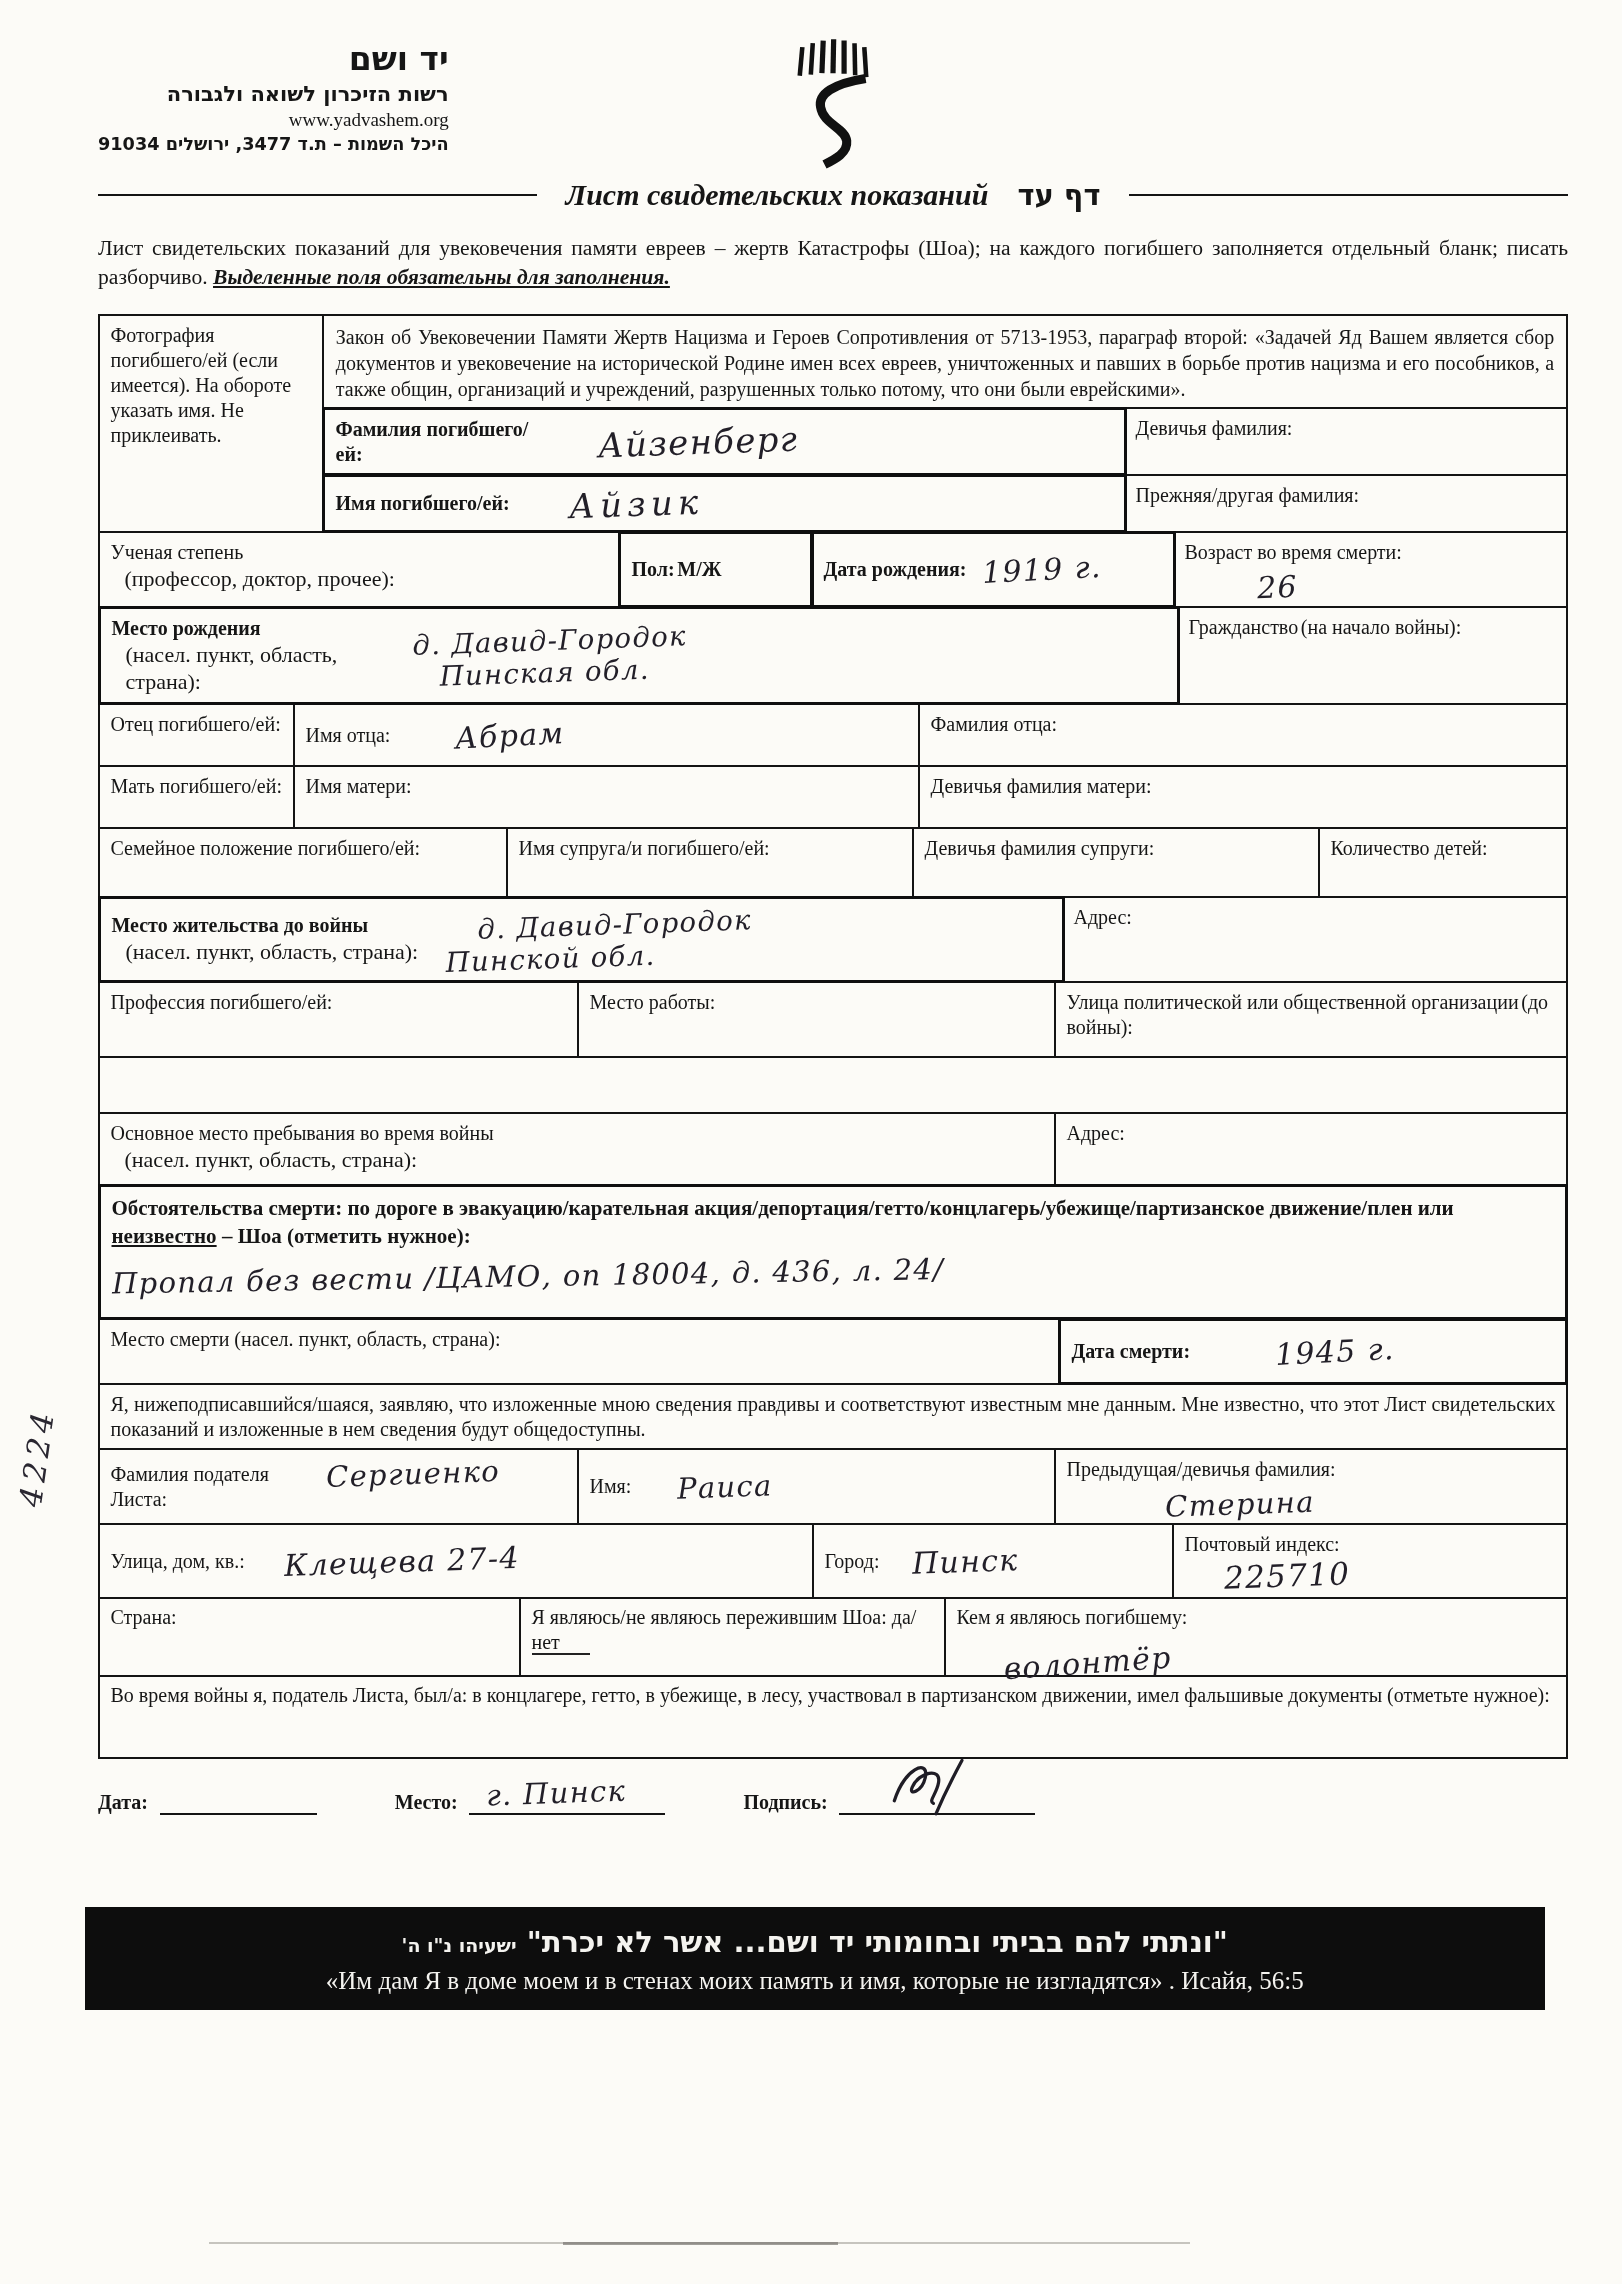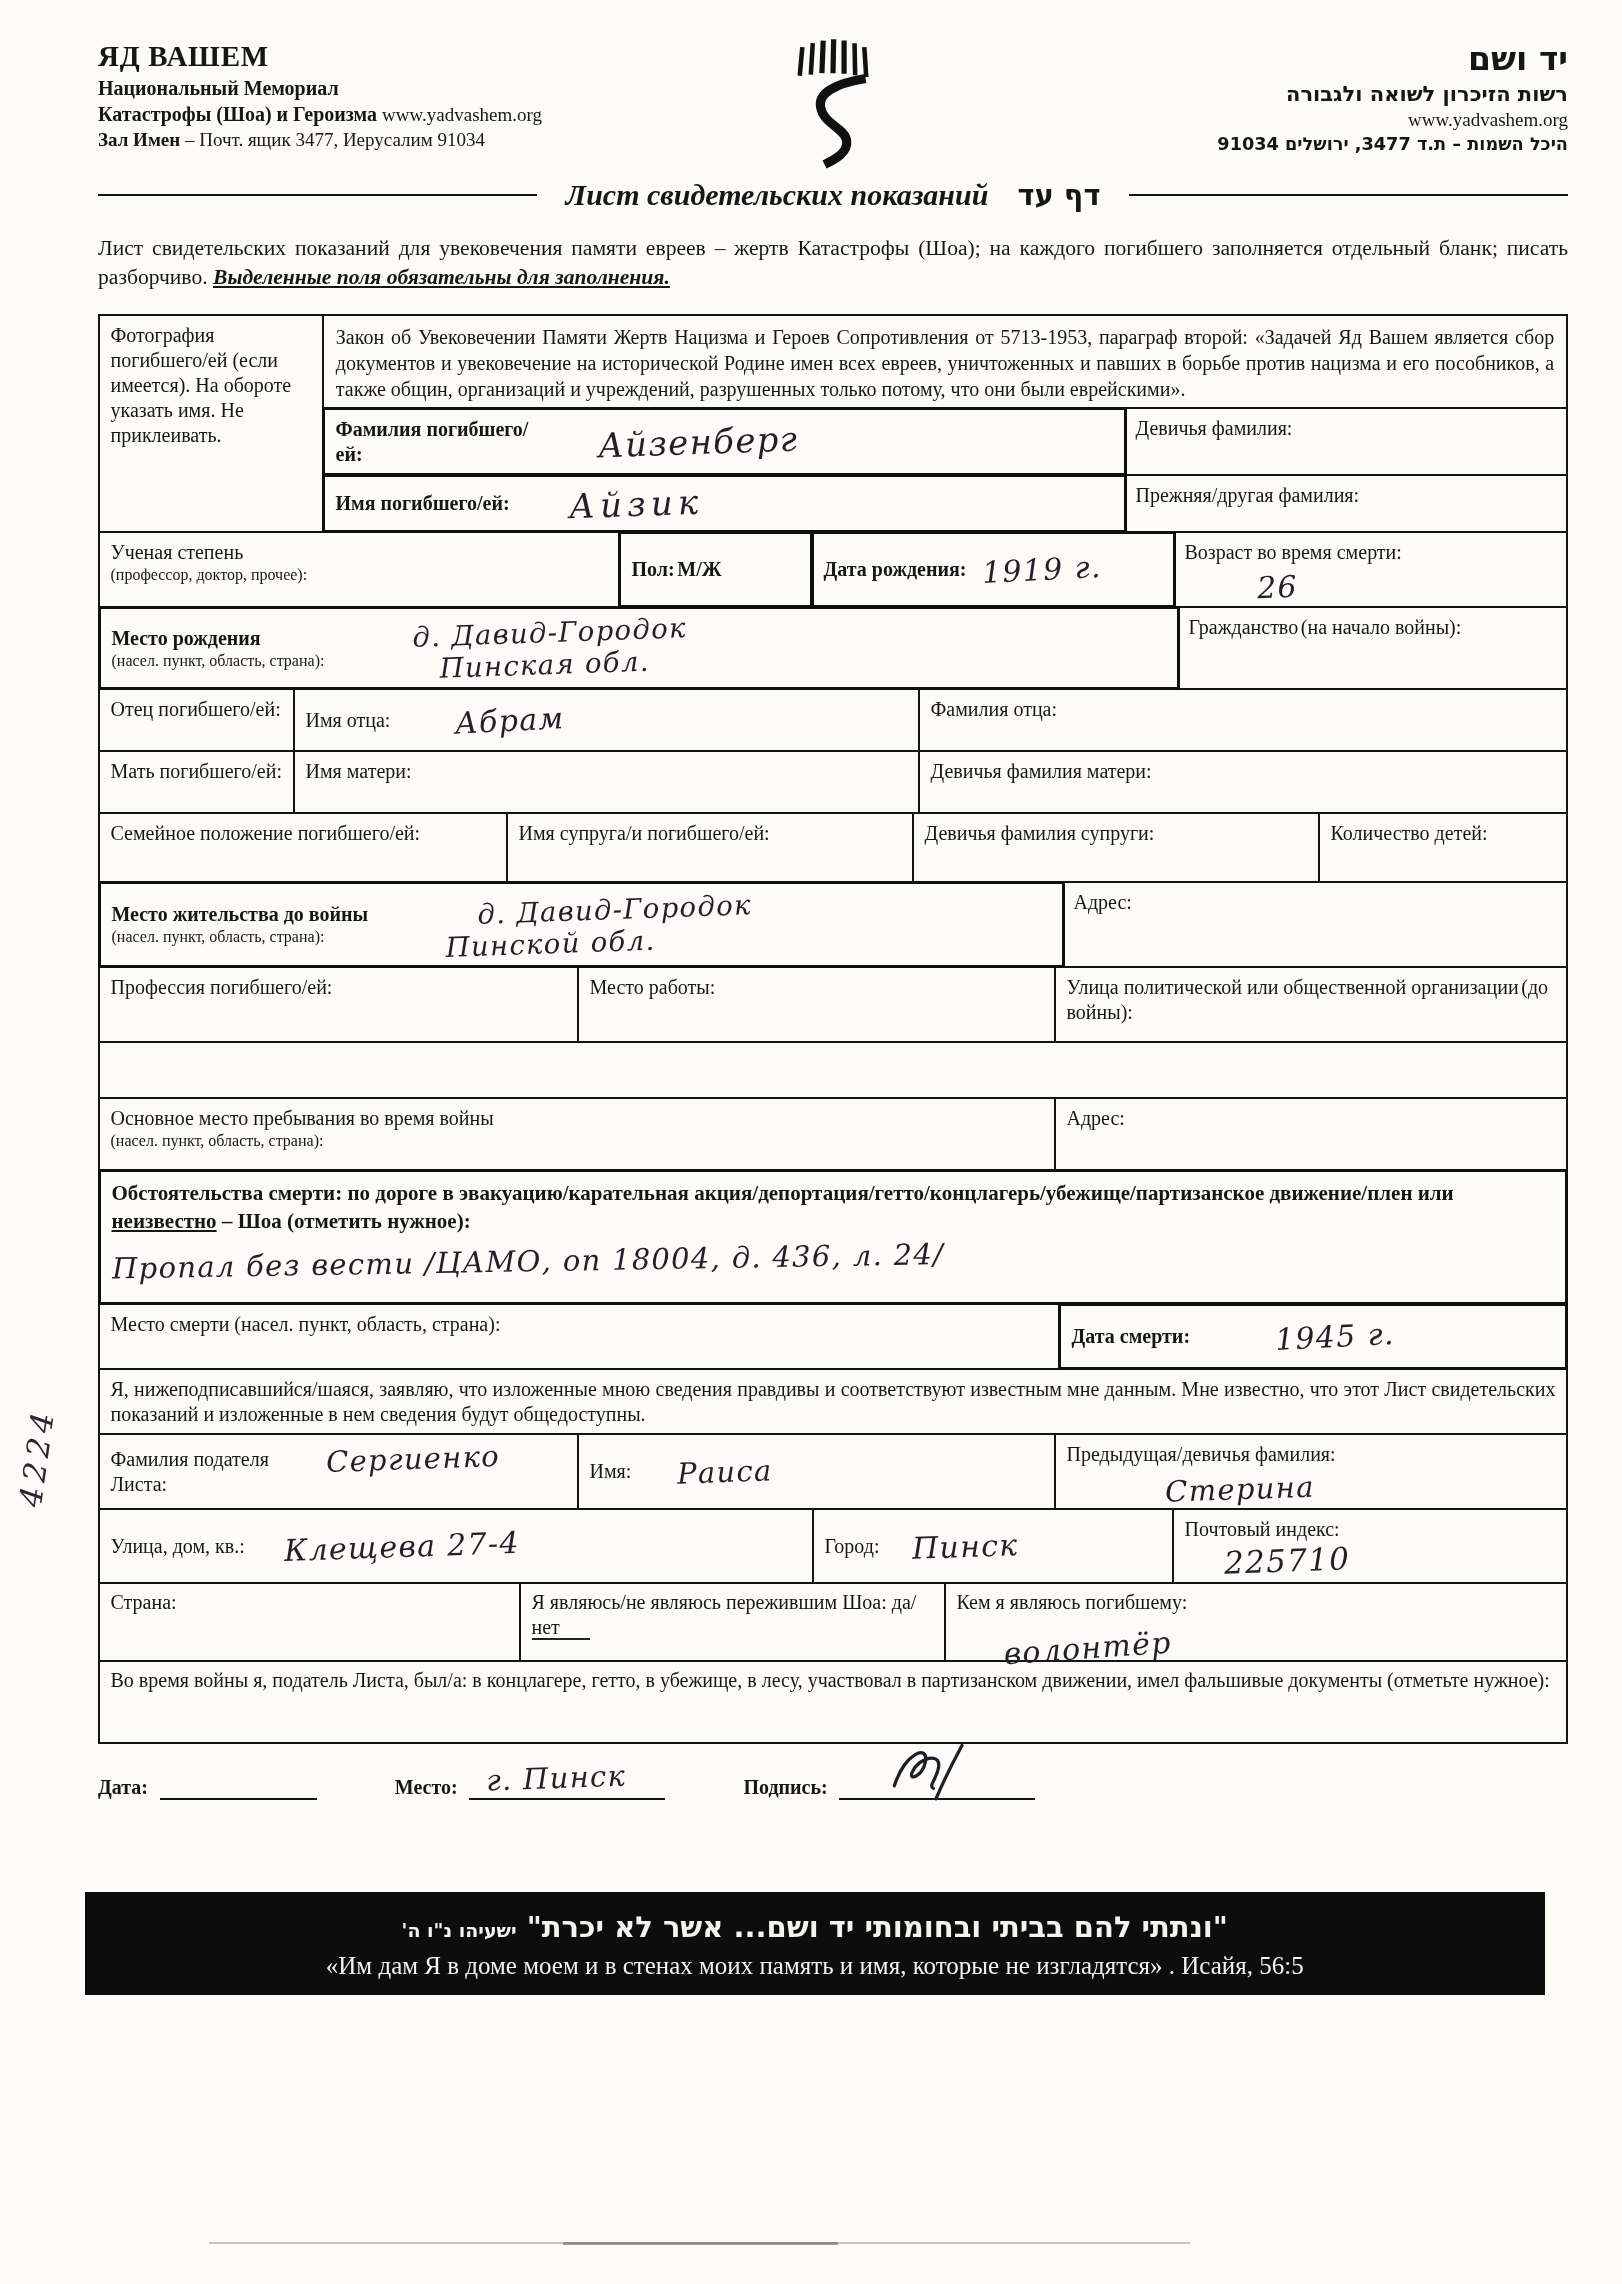--- a/index.html
+++ b/index.html
@@ -33,21 +33,21 @@
   
   .form { border:2.6px solid #141414; margin-top:22px; }
   .frow { display:flex; border-top:2px solid #141414; align-items:stretch; }
   .frow.first { border-top:none; }
   .fc { padding:6.5px 10.5px; position:relative; }
   .bl { border-left:2px solid #141414; }
   .heavy { border:3.9px solid #0f0f0f; margin:-2px; z-index:1; position:relative; background:transparent; }
   .lbl { font-size:20px; line-height:1.25; }
   .b { font-weight:bold; }
   .u { text-decoration:underline; }
-  .sub { font-weight:normal; display:block; font-size:16px; }
+  .sub { font-weight:normal; display:block; font-size:22px;margin-left:14px; }
   .flexrow { display:flex; align-items:center; }
   .grow { flex:1; }
   .law { padding:7.8px 11.8px 5.2px 11.8px; font-size:20px; line-height:1.3; text-align:justify; }
   .subrow { display:flex; border-top:2px solid #141414; align-items:stretch; }
 
   
   .w340{flex:0 0 222px}.w1230{flex:0 0 805px}.w795{flex:0 0 520px}.w300{flex:0 0 196px}
   .w560{flex:0 0 366px}.w1655{flex:0 0 1082px}.w295{flex:0 0 193px}.w955{flex:0 0 625px}
   .w620{flex:0 0 406px}.w1478{flex:0 0 967px}.w730{flex:0 0 477px}.w1458{flex:0 0 954px}
   .w1468{flex:0 0 960px}.w1088{flex:0 0 712px}.w550{flex:0 0 360px}.w640{flex:0 0 419px}
@@ -83,31 +83,20 @@
   .artifact { position:absolute; left:209px; top:2242px; width:981px; height:2px; background:#a9a69f; opacity:.65; }
   .artifact2 { position:absolute; left:563px; top:2242px; width:275px; height:2.6px; background:#7b7872; opacity:.7; }
 </style>
 </head>
 <body>
 
 <div class="sheet">
   <div class="inner">
 
     <div class="hdr">
-      <div class="hdr-left">
-        <div class="org">ЯД ВАШЕМ</div>
-        <div class="hl">Национальный Мемориал</div>
-        <div class="hl">
-          <span>Катастрофы (Шоа) и Героизма</span>
-          <span class="reg f29">www.yadvashem.org</span>
-        </div>
-        <div class="hl f29">
-          <span>Зал Имен</span><span class="reg"> – Почт. ящик 3477, Иерусалим 91034</span>
-        </div>
-      </div>
 
       <div class="logo-wrap">
         <svg width="111" height="150" viewBox="0 0 170 230">
           <g stroke="#111" fill="none">
             <path d="M38 14 L34 58" stroke-width="7"></path>
             <path d="M54 8 L51 56" stroke-width="7"></path>
             <path d="M70 4 L68 54" stroke-width="8"></path>
             <path d="M86 2 L85 54" stroke-width="8"></path>
             <path d="M102 4 L102 55" stroke-width="8"></path>
             <path d="M118 8 L119 57" stroke-width="7"></path>

